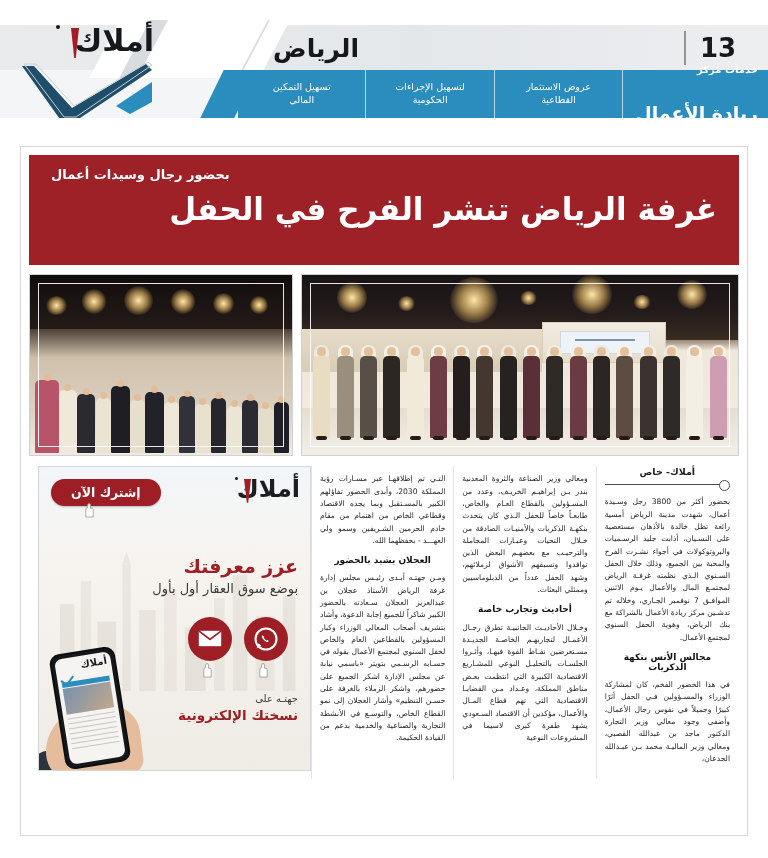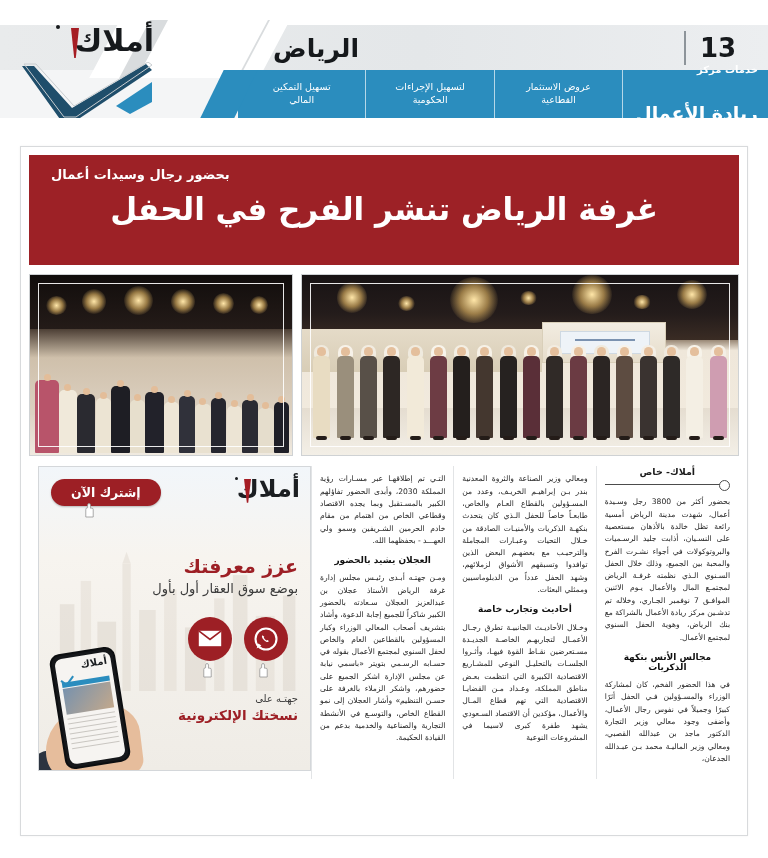--- a/index.html
+++ b/index.html
@@ -92,21 +92,21 @@
   }
 
   
   .headbox{
     margin:8px 8px 0 8px;background:#9d2126;color:#fff;
     padding:12px 22px 34px 22px;box-sizing:border-box;
   }
   .kicker{font-size:13px;font-weight:700;text-align:left;margin-bottom:6px;
     letter-spacing:0;}
   .headline{
-    font-size:31px;font-weight:700;line-height:1.38;text-align:center;
+    font-size:31px;font-weight:700;line-height:1.38;text-align:right;
     letter-spacing:-0.3px;
   }
 
   
   .photos{display:flex;flex-direction:row;gap:8px;margin:9px 8px 0 8px;height:182px;}
   .photo{position:relative;overflow:hidden;border:1px solid #cfd2d4;box-sizing:border-box;}
   .photo.left{flex:0 0 438px;}
   .photo.right{flex:1;}
   .photo .inner-frame{
     position:absolute;left:8px;top:8px;right:8px;bottom:8px;

